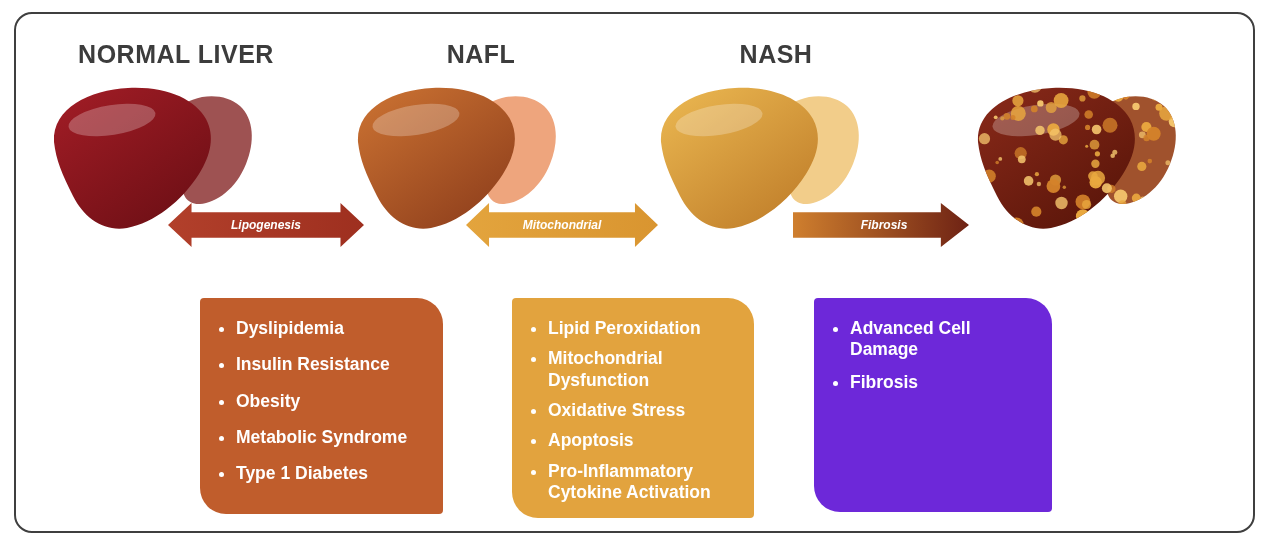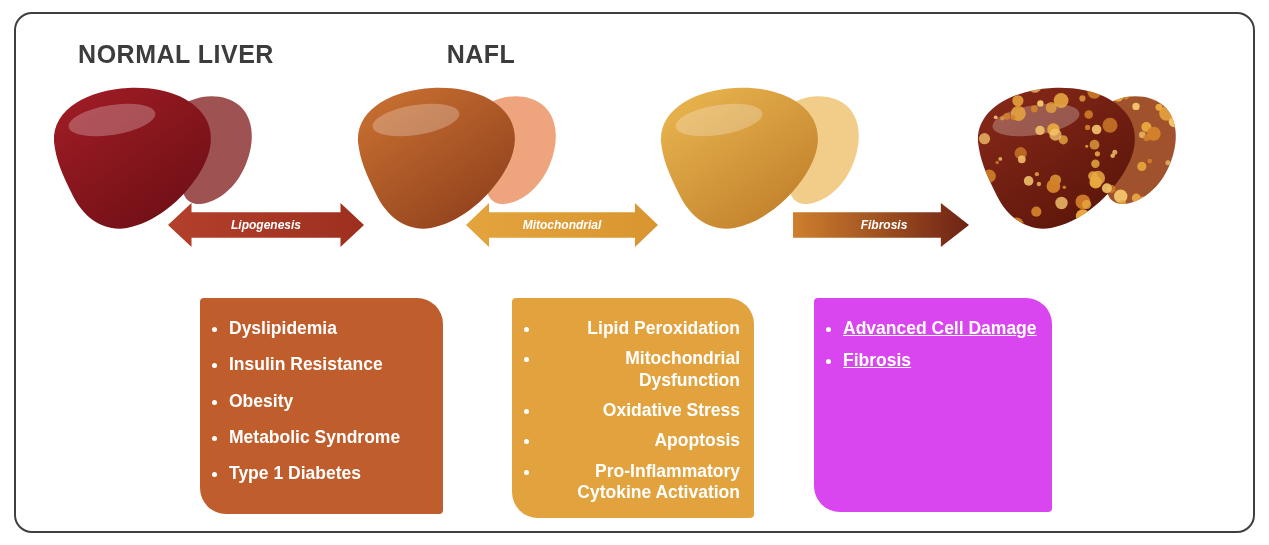--- a/index.html
+++ b/index.html
@@ -56,47 +56,48 @@
     font-style:italic;
     font-weight:600;
     font-size:12px;
     padding-bottom:1px;
   }
   .a2 .label{justify-content:center;padding-right:22px;padding-left:28px;}
 
   .box{
     position:absolute;
     border-radius:4px 26px 4px 26px;
-    padding:20px 14px 10px 9px;
+    padding:20px 14px 10px 16px;
     box-sizing:border-box;
     color:#ffffff;
   }
   .b0{left:200px;top:298px;width:243px;height:216px;}
   .b1{left:512px;top:298px;width:242px;height:220px;}
   .b2{left:814px;top:298px;width:238px;height:214px;}
   .box ul{margin:0;padding-left:20px;}
   .box li{
     color:#ffffff;
     font-weight:700;
     font-size:17.5px;
     line-height:1.22;
   }
   .box li::marker{color:#ffffff;}
   .b0 li{margin-bottom:15px;}
-  .b1 li{margin-bottom:9px;text-align:right;}
+  .b1 li{margin-bottom:9px;}
   .b2 li{margin-bottom:11px;}
 </style>
 </head>
 <body>
 
 <div class="canvas">
   <div class="frame"></div>
 
   <div class="stage-title t0">NORMAL LIVER</div>
   <div class="stage-title t1">NAFL</div>
+  <div class="stage-title t2">NASH</div>
 
   <div class="liver l0"><svg viewBox="0 0 210 170" width="100%" height="100%" xmlns="http://www.w3.org/2000/svg">
         <defs>
           <linearGradient id="lg0" x1="0" y1="0" x2="0.8" y2="1">
             <stop offset="0" stop-color="#a31d26"></stop>
             <stop offset="1" stop-color="#6d0f15"></stop>
           </linearGradient>
           <clipPath id="lc0">
             <path d="M6 64 C4 30 42 12 80 10 C118 8 147 21 158 41 C167 58 163 77 151 96 C134 123 106 145 79 150 C56 154 36 140 25 118 C14 96 8 82 6 64 Z"></path>
             <path d="M128 32 C146 15 176 14 192 28 C206 41 207 64 198 86 C188 111 168 125 152 126 C140 127 132 117 135 102 C140 75 136 53 128 32 Z"></path>
@@ -275,19 +276,19 @@
   <div class="box b1" style="background: rgb(226, 163, 62);">
     <ul>
       <li><span>Lipid Peroxidation</span></li>
       <li><span>Mitochondrial Dysfunction</span></li>
       <li><span>Oxidative Stress</span></li>
       <li><span>Apoptosis</span></li>
       <li><span>Pro-Inflammatory Cytokine Activation</span></li>
     </ul>
   </div>
 
-  <div class="box b2" style="background: #d946ef; text-decoration: underline;">
+  <div class="box b2" style="background: #6d28d9;">
     <ul>
       <li><span>Advanced Cell Damage</span></li>
       <li><span>Fibrosis</span></li>
     </ul>
   </div>
 </div>
 
 </body></html>

